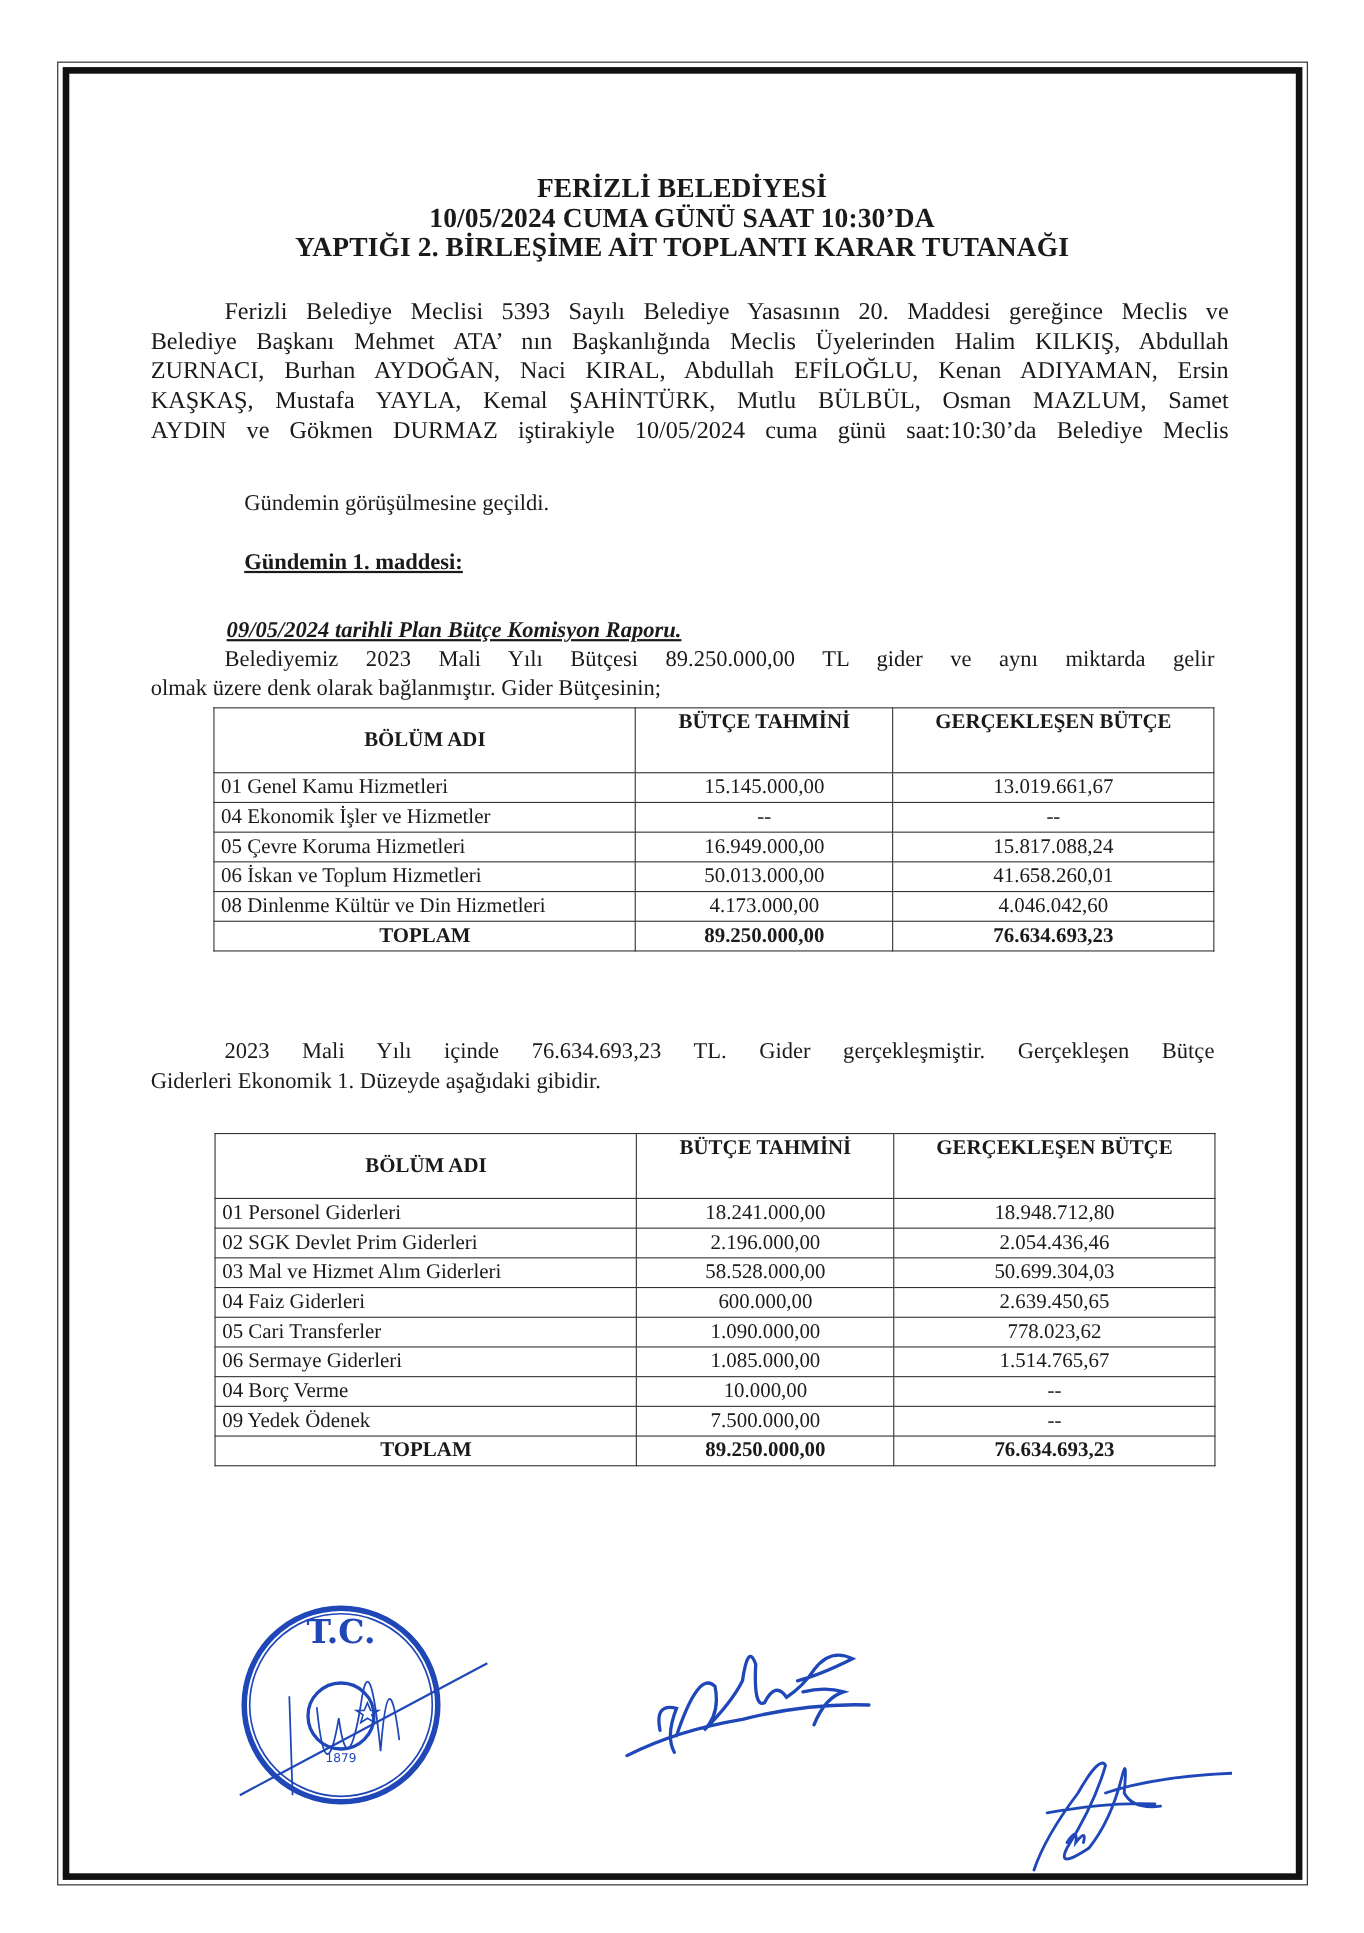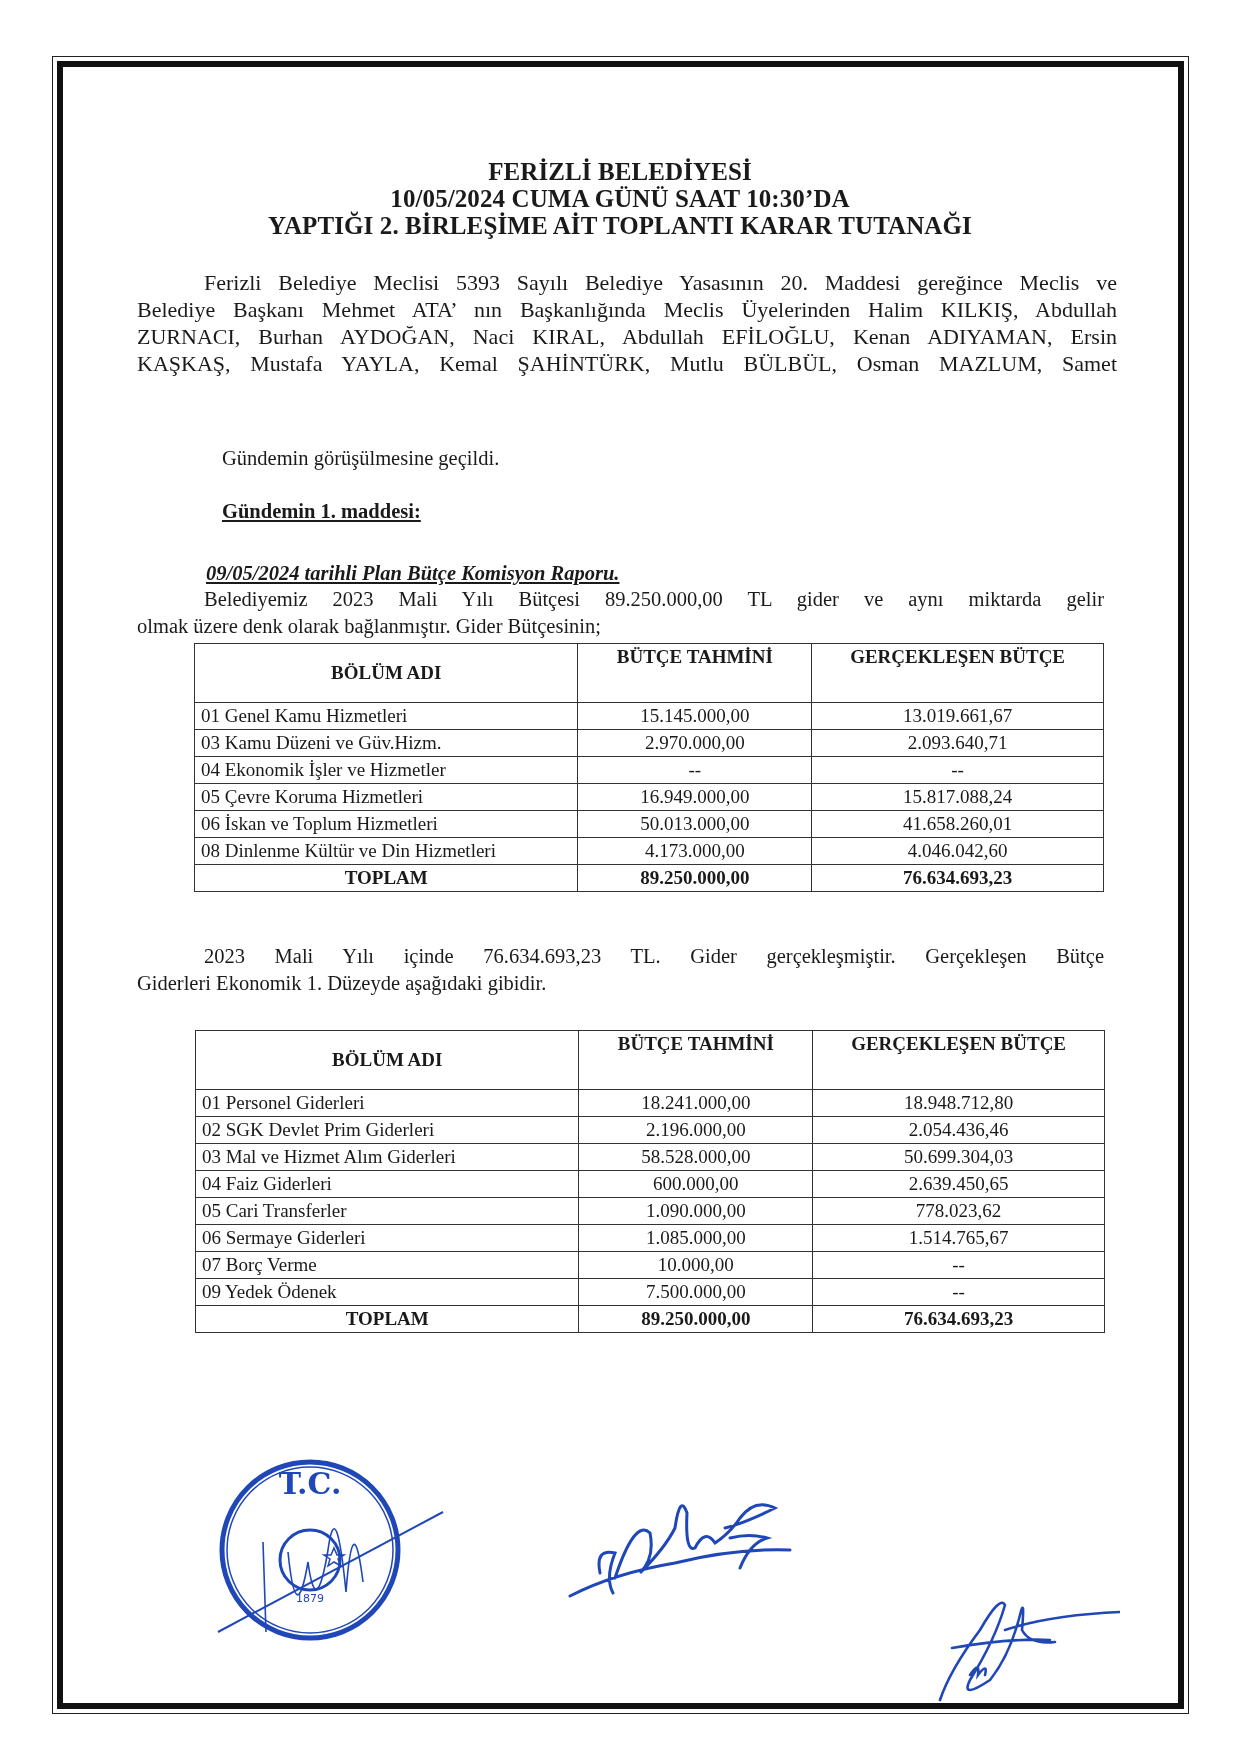--- a/index.html
+++ b/index.html
@@ -61,20 +61,21 @@
   <div>FERİZLİ BELEDİYESİ</div>
   <div>10/05/2024 CUMA GÜNÜ SAAT 10:30’DA</div>
   <div>YAPTIĞI 2. BİRLEŞİME AİT TOPLANTI KARAR TUTANAĞI</div>
 </div>
 
 <div class="para p1">
   <span class="line" style="padding-left:67px">Ferizli Belediye Meclisi 5393 Sayılı Belediye Yasasının 20. Maddesi gereğince Meclis ve</span>
   <span class="line">Belediye Başkanı Mehmet ATA’ nın Başkanlığında Meclis Üyelerinden Halim KILKIŞ, Abdullah</span>
   <span class="line">ZURNACI, Burhan AYDOĞAN, Naci KIRAL, Abdullah EFİLOĞLU, Kenan ADIYAMAN, Ersin</span>
   <span class="line">KAŞKAŞ, Mustafa YAYLA, Kemal ŞAHİNTÜRK, Mutlu BÜLBÜL, Osman MAZLUM, Samet</span>
+  <span class="line">AYDIN ve Gökmen DURMAZ iştirakiyle 10/05/2024 cuma günü saat:10:30’da Belediye Meclis</span>
 </div>
 
 <div class="gundem">Gündemin görüşülmesine geçildi.</div>
 <div class="heading1">Gündemin 1. maddesi:</div>
 <div class="heading2">09/05/2024 tarihli Plan Bütçe Komisyon Raporu.</div>
 
 <div class="p2">
   <span class="line first">Belediyemiz 2023 Mali Yılı Bütçesi 89.250.000,00 TL gider ve aynı miktarda gelir</span>
   <span class="line last">olmak üzere denk olarak bağlanmıştır. Gider Bütçesinin;</span>
 </div>
@@ -90,25 +91,20 @@
     <th class="c1">BÖLÜM ADI</th>
     <th>BÜTÇE TAHMİNİ</th>
     <th>GERÇEKLEŞEN BÜTÇE</th>
   </tr>
   <tr>
     <td>01 Genel Kamu Hizmetleri</td>
     <td class="num">15.145.000,00</td>
     <td class="num">13.019.661,67</td>
   </tr>
   <tr>
-    <td>03 Kamu Düzeni ve Güv.Hizm.</td>
-    <td class="num">2.970.000,00</td>
-    <td class="num">2.093.640,71</td>
-  </tr>
-  <tr>
     <td>04 Ekonomik İşler ve Hizmetler</td>
     <td class="num">--</td>
     <td class="num">--</td>
   </tr>
   <tr>
     <td>05 Çevre Koruma Hizmetleri</td>
     <td class="num">16.949.000,00</td>
     <td class="num">15.817.088,24</td>
   </tr>
   <tr>
@@ -170,21 +166,21 @@
     <td>05 Cari Transferler</td>
     <td class="num">1.090.000,00</td>
     <td class="num">778.023,62</td>
   </tr>
   <tr>
     <td>06 Sermaye Giderleri</td>
     <td class="num">1.085.000,00</td>
     <td class="num">1.514.765,67</td>
   </tr>
   <tr>
-    <td>07 Borç Verme</td>
+    <td>04 Borç Verme</td>
     <td class="num">10.000,00</td>
     <td class="num">--</td>
   </tr>
   <tr>
     <td>09 Yedek Ödenek</td>
     <td class="num">7.500.000,00</td>
     <td class="num">--</td>
   </tr>
   <tr class="total">
     <td class="lbl">TOPLAM</td>

